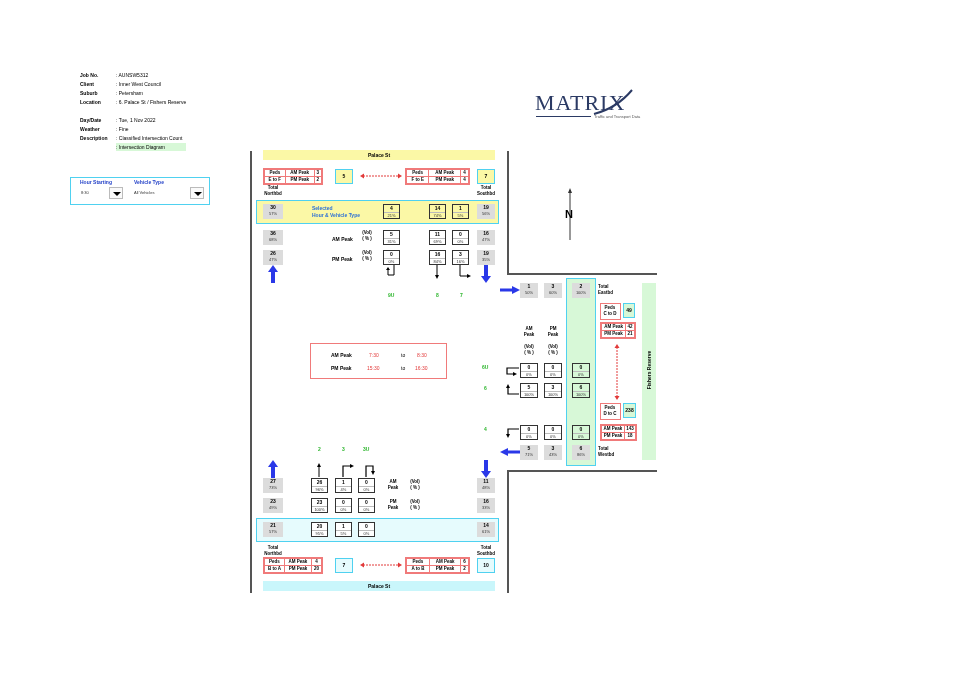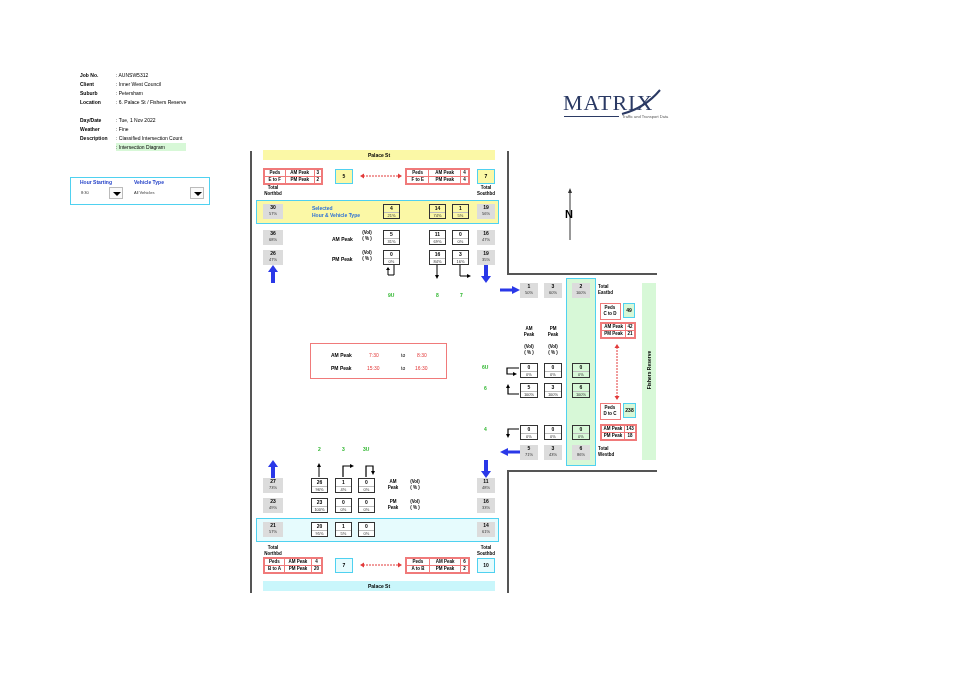--- a/index.html
+++ b/index.html
@@ -15,21 +15,21 @@
   .info-row .val.hl { background: #d7f8d7; padding: 0 2px 0 0; width: 70px; }
 
   
   .filter { position: absolute; left: 70px; top: 177px; width: 140px; height: 28px; border: 1.5px solid #4fd1f0; background: #fff; }
   .filter .hdr { position: absolute; top: 1px; color: #2442c8; font-weight: bold; font-size: 5px; }
   .filter .sel { position: absolute; top: 9px; height: 12px; font-size: 4px; line-height: 12px; color: #333; }
   .filter .dd { position: absolute; top: 9px; width: 14px; height: 12px; border: 1px solid #bbb; background: #fafafa; }
   .filter .dd:after { content: ""; position: absolute; left: 3px; top: 4px; border-left: 4px solid transparent; border-right: 4px solid transparent; border-top: 4px solid #000; }
 
   
-  .logo { position: absolute; left: 560px; top: 88px; width: 110px; height: 36px; }
+  .logo { position: absolute; left: 532px; top: 88px; width: 110px; height: 36px; }
   .logo .word { position: absolute; left: 3px; top: 2px; font-family: "Liberation Serif", serif; font-size: 22px; color: #2b3a64; letter-spacing: 1px; }
   .logo .tag { position: absolute; left: 62px; top: 26px; font-size: 4px; color: #555; white-space: nowrap; }
   .logo .line { position: absolute; left: 4px; top: 28px; width: 55px; height: 1px; background: #2b3a64; }
 
   
   .road-v { position: absolute; width: 2px; background: #555; }
   .road-h { position: absolute; height: 2px; background: #555; }
 
   
   .street { position: absolute; height: 10px; font-weight: bold; font-size: 5px; line-height: 10px; text-align: center; }

